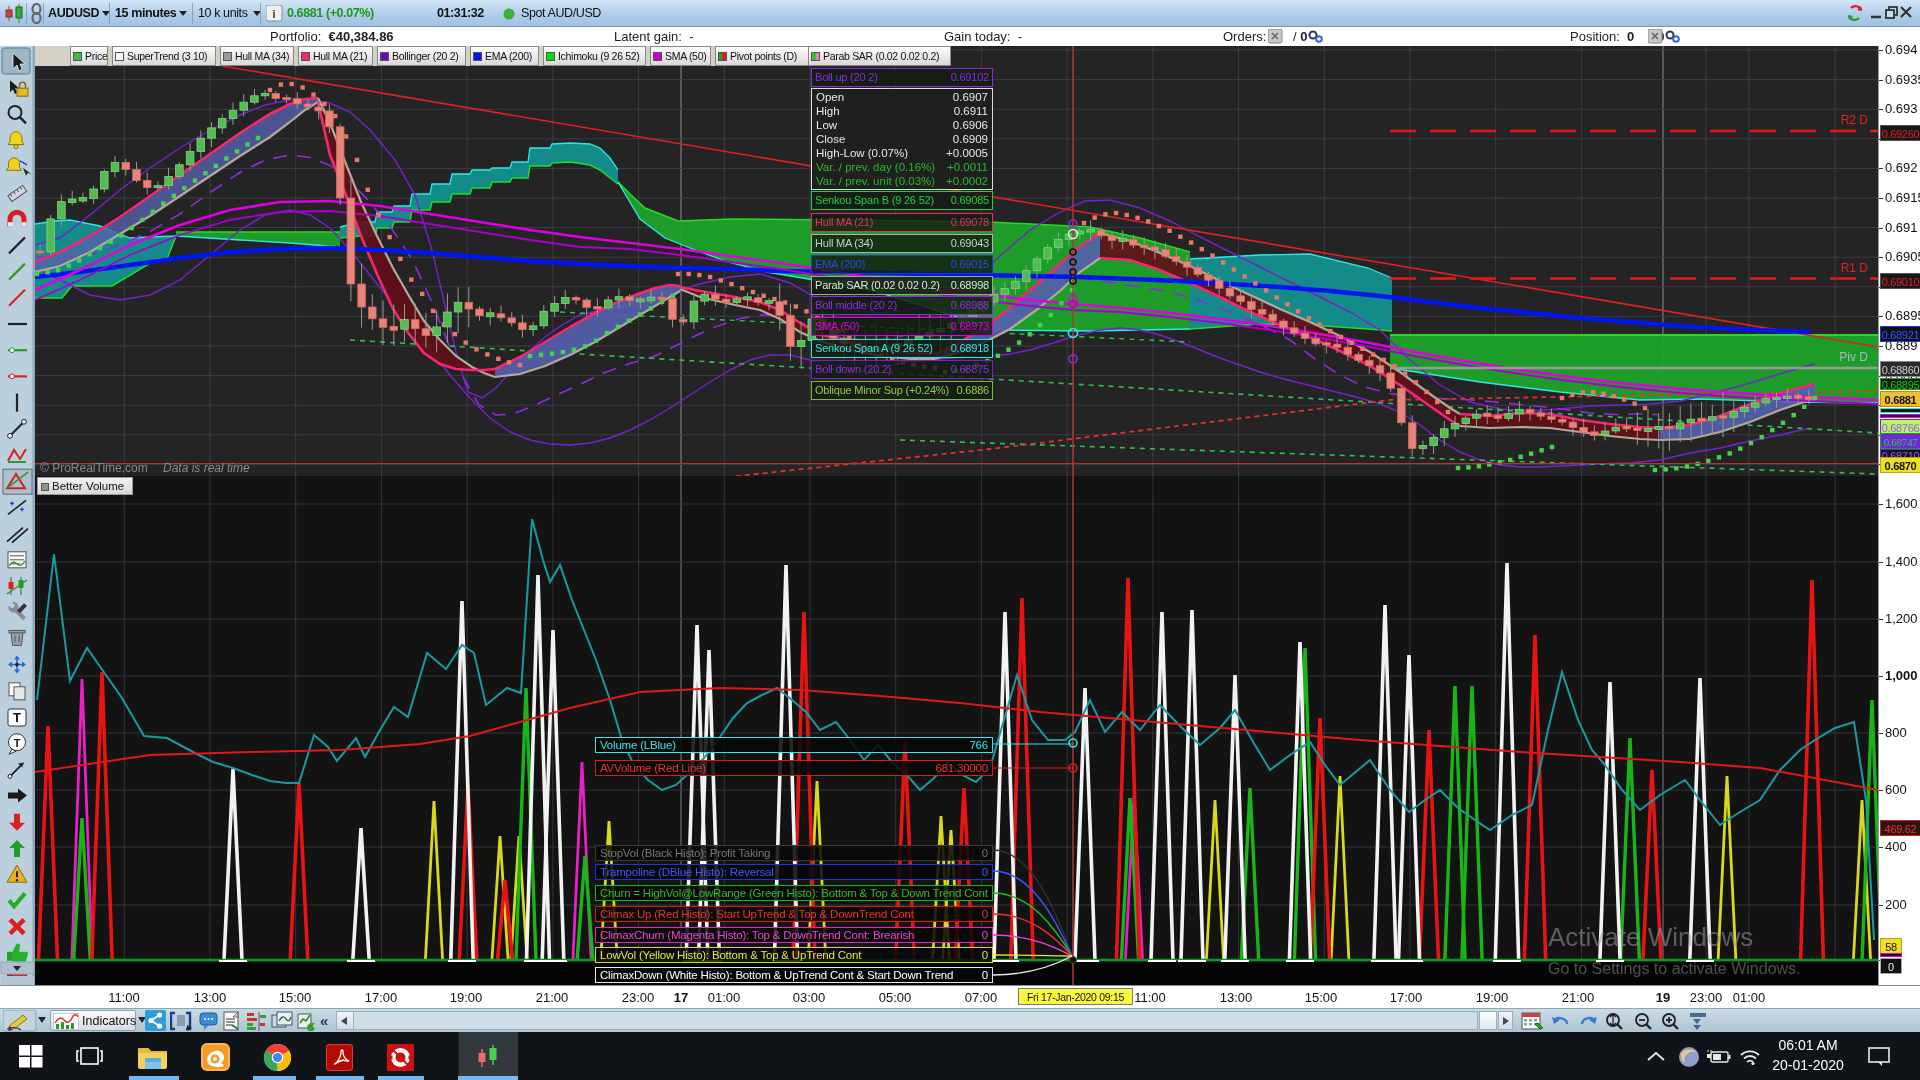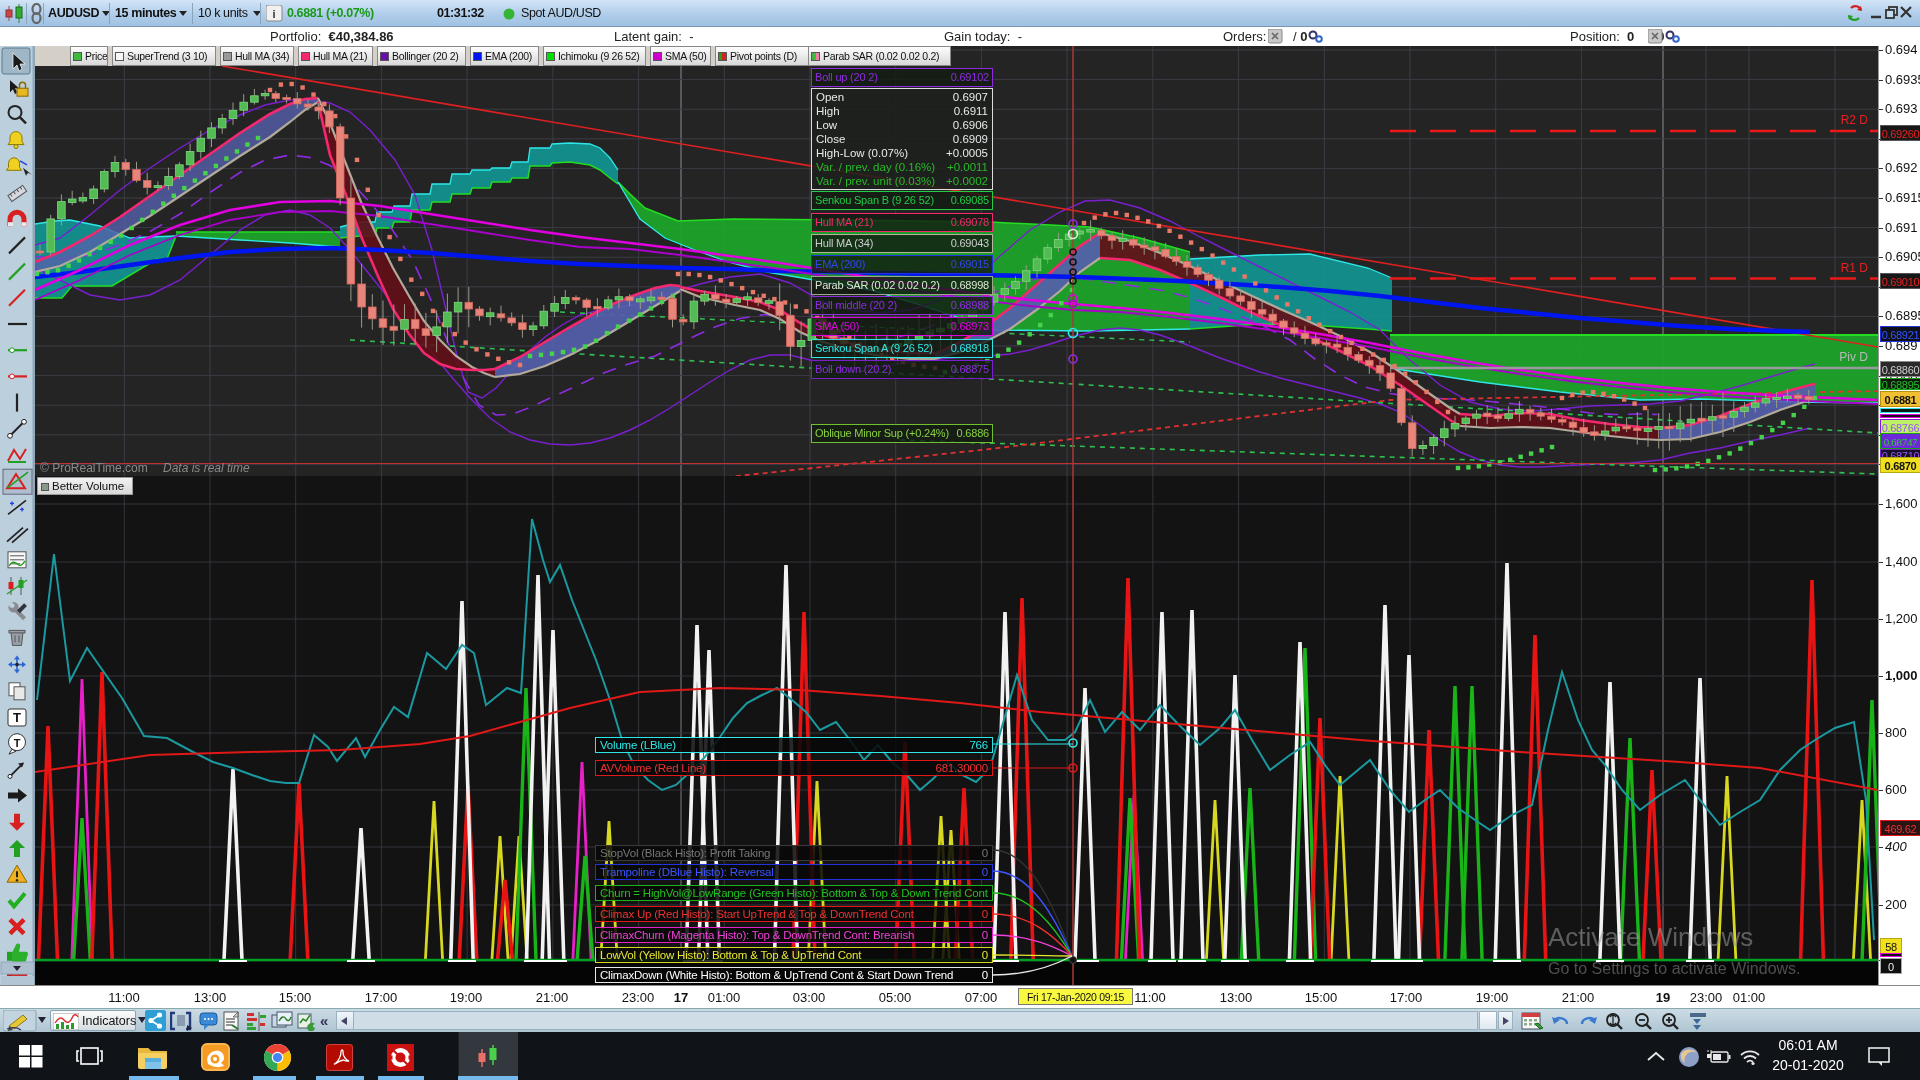--- a/index.html
+++ b/index.html
@@ -937,21 +937,21 @@
         <span class="v">0.68973</span>
       </div>
 <div class="lgb" style="top:339px;border-color:#2ee8e8;color:#2ee8e8;">
         <span>Senkou Span A (9 26 52)</span>
         <span class="v">0.68918</span>
       </div>
 <div class="lgb" style="top:360px;border-color:#7a1fd0;color:#8d2be0;">
         <span>Boll down (20 2)</span>
         <span class="v">0.68875</span>
       </div>
-<div class="lgb" style="top:381px;border-color:#70c030;color:#8ad040;margin-top:43px;">
+<div class="lgb" style="top:381px;border-color:#70c030;color:#8ad040;">
         <span>Oblique Minor Sup (+0.24%)</span>
         <span class="v">0.6886</span>
       </div>
 <div class="vlb" style="top:737px;border-color:#2ee8e8;color:#2ee8e8;">
         <span>Volume (LBlue)</span>
         <span class="v">766</span>
       </div>
 <div class="vlb" style="top:760px;border-color:#e01818;color:#f03030;">
         <span>AVVolume (Red Line)</span>
         <span class="v">681.30000</span>
@@ -1118,21 +1118,21 @@
 <div class="pb" style="top:368px;background:#181018;color:#e000e0;border:1px solid #e000e0;height:4px;"></div>
 <div class="pb" style="top:373px;background:#bef264;color:#9a55ff;border:1px solid #7a1fd0;">0.68766</div>
 <div class="pb" style="top:387px;background:#6d28d9;color:#30d030;border:1px solid #18a018;font-family:Liberation Serif, serif;">0.68747</div>
 <div class="pb" style="top:403px;background:#181024;color:#9a55ff;border:1px solid #7a1fd0;height:12px;line-height:12px;">0.68710</div>
 <div class="pb" style="top:411px;background:#f0e020;color:#111;border:1px solid #b8a810;font-weight:bold;">0.6870</div>
 <div class="pl" style="top:450px;">1,600</div>
 <div class="pl" style="top:508px;">1,400</div>
 <div class="pl" style="top:565px;">1,200</div>
 <div class="pl" style="top:679px;">800</div>
 <div class="pl" style="top:736px;">600</div>
-<div class="pl" style="top:793px;font-style:italic;">400</div>
+<div class="pl" style="top:793px;">400</div>
 <div class="pl" style="top:851px;">200</div>
 <div class="pl" style="top:622px;font-weight:bold;">1,000</div>
 <div class="tick" style="top:458px;"></div>
 <div class="tick" style="top:516px;"></div>
 <div class="tick" style="top:573px;"></div>
 <div class="tick" style="top:630px;"></div>
 <div class="tick" style="top:687px;"></div>
 <div class="tick" style="top:744px;"></div>
 <div class="tick" style="top:801px;"></div>
 <div class="tick" style="top:859px;"></div>

